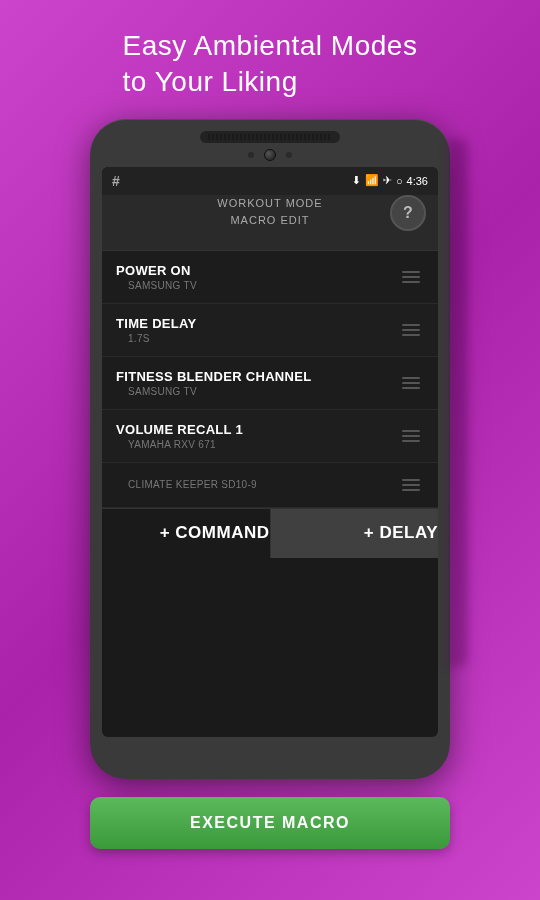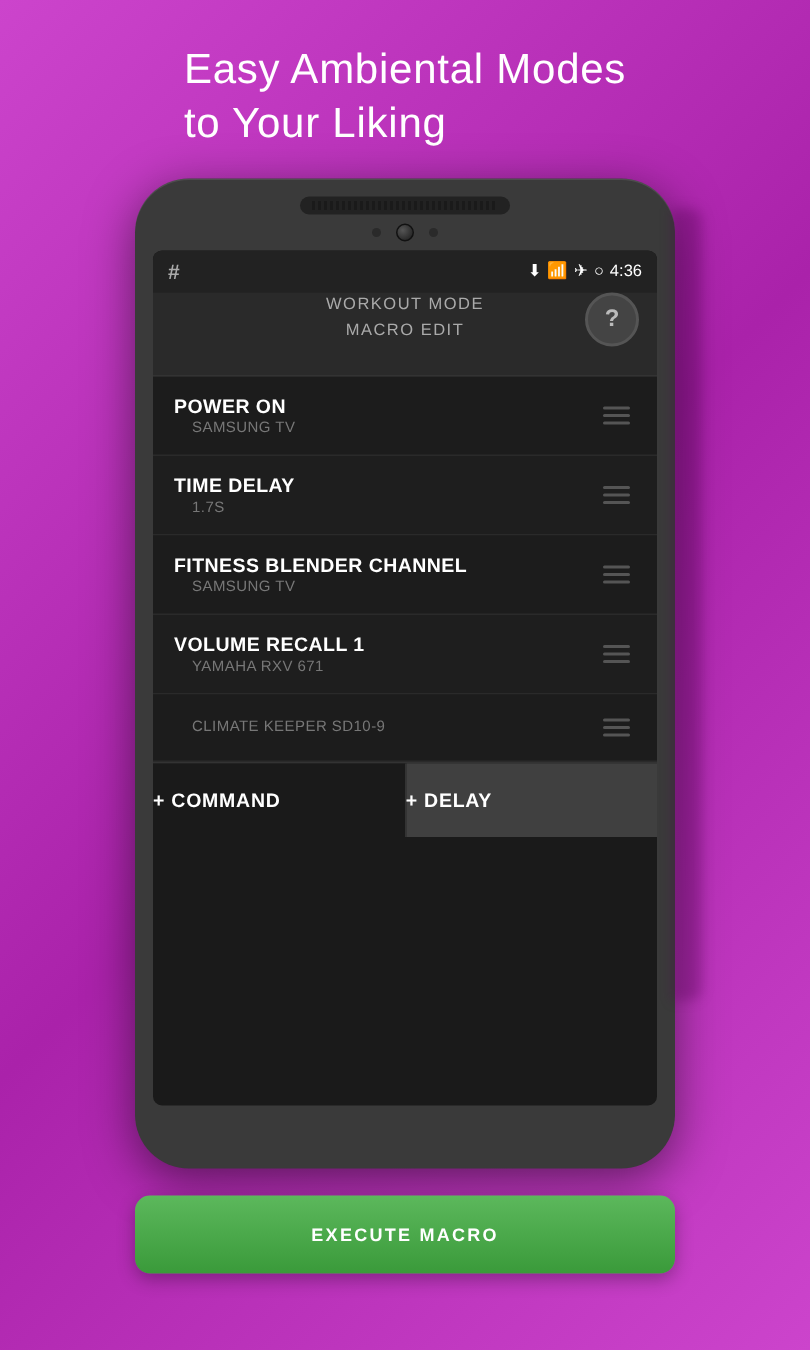--- a/index.html
+++ b/index.html
@@ -225,23 +225,23 @@
     .action-buttons {
       display: flex;
       height: 50px;
       background: #222;
       border-top: 1px solid #333;
     }
     .action-btn {
       flex: 1;
       display: flex;
       align-items: center;
-      justify-content: flex-start;
-      color: white;
-      font-size: 13px;
+      justify-content: flex-end;
+      color: white;
+      font-size: 17px;
       font-weight: bold;
       letter-spacing: 0.5px;
       cursor: pointer;
     }
     .action-btn:first-child {
       border-right: 1px solid #333;
       background: #1a1a1a;
     }
     .action-btn:last-child {
       background: #404040;
@@ -254,21 +254,21 @@
       width: 360px;
       margin-top: 18px;
     }
     .execute-btn {
       width: 100%;
       height: 52px;
       background: linear-gradient(180deg, #5cb85c, #3a9a3a);
       border: none;
       border-radius: 10px;
       color: white;
-      font-size: 12px;
+      font-size: 16px;
       font-weight: bold;
       letter-spacing: 1.5px;
       cursor: pointer;
       box-shadow: 0 4px 12px rgba(0,0,0,0.3);
     }
   </style>
 </head>
 <body>
 
 <div class="headline">

